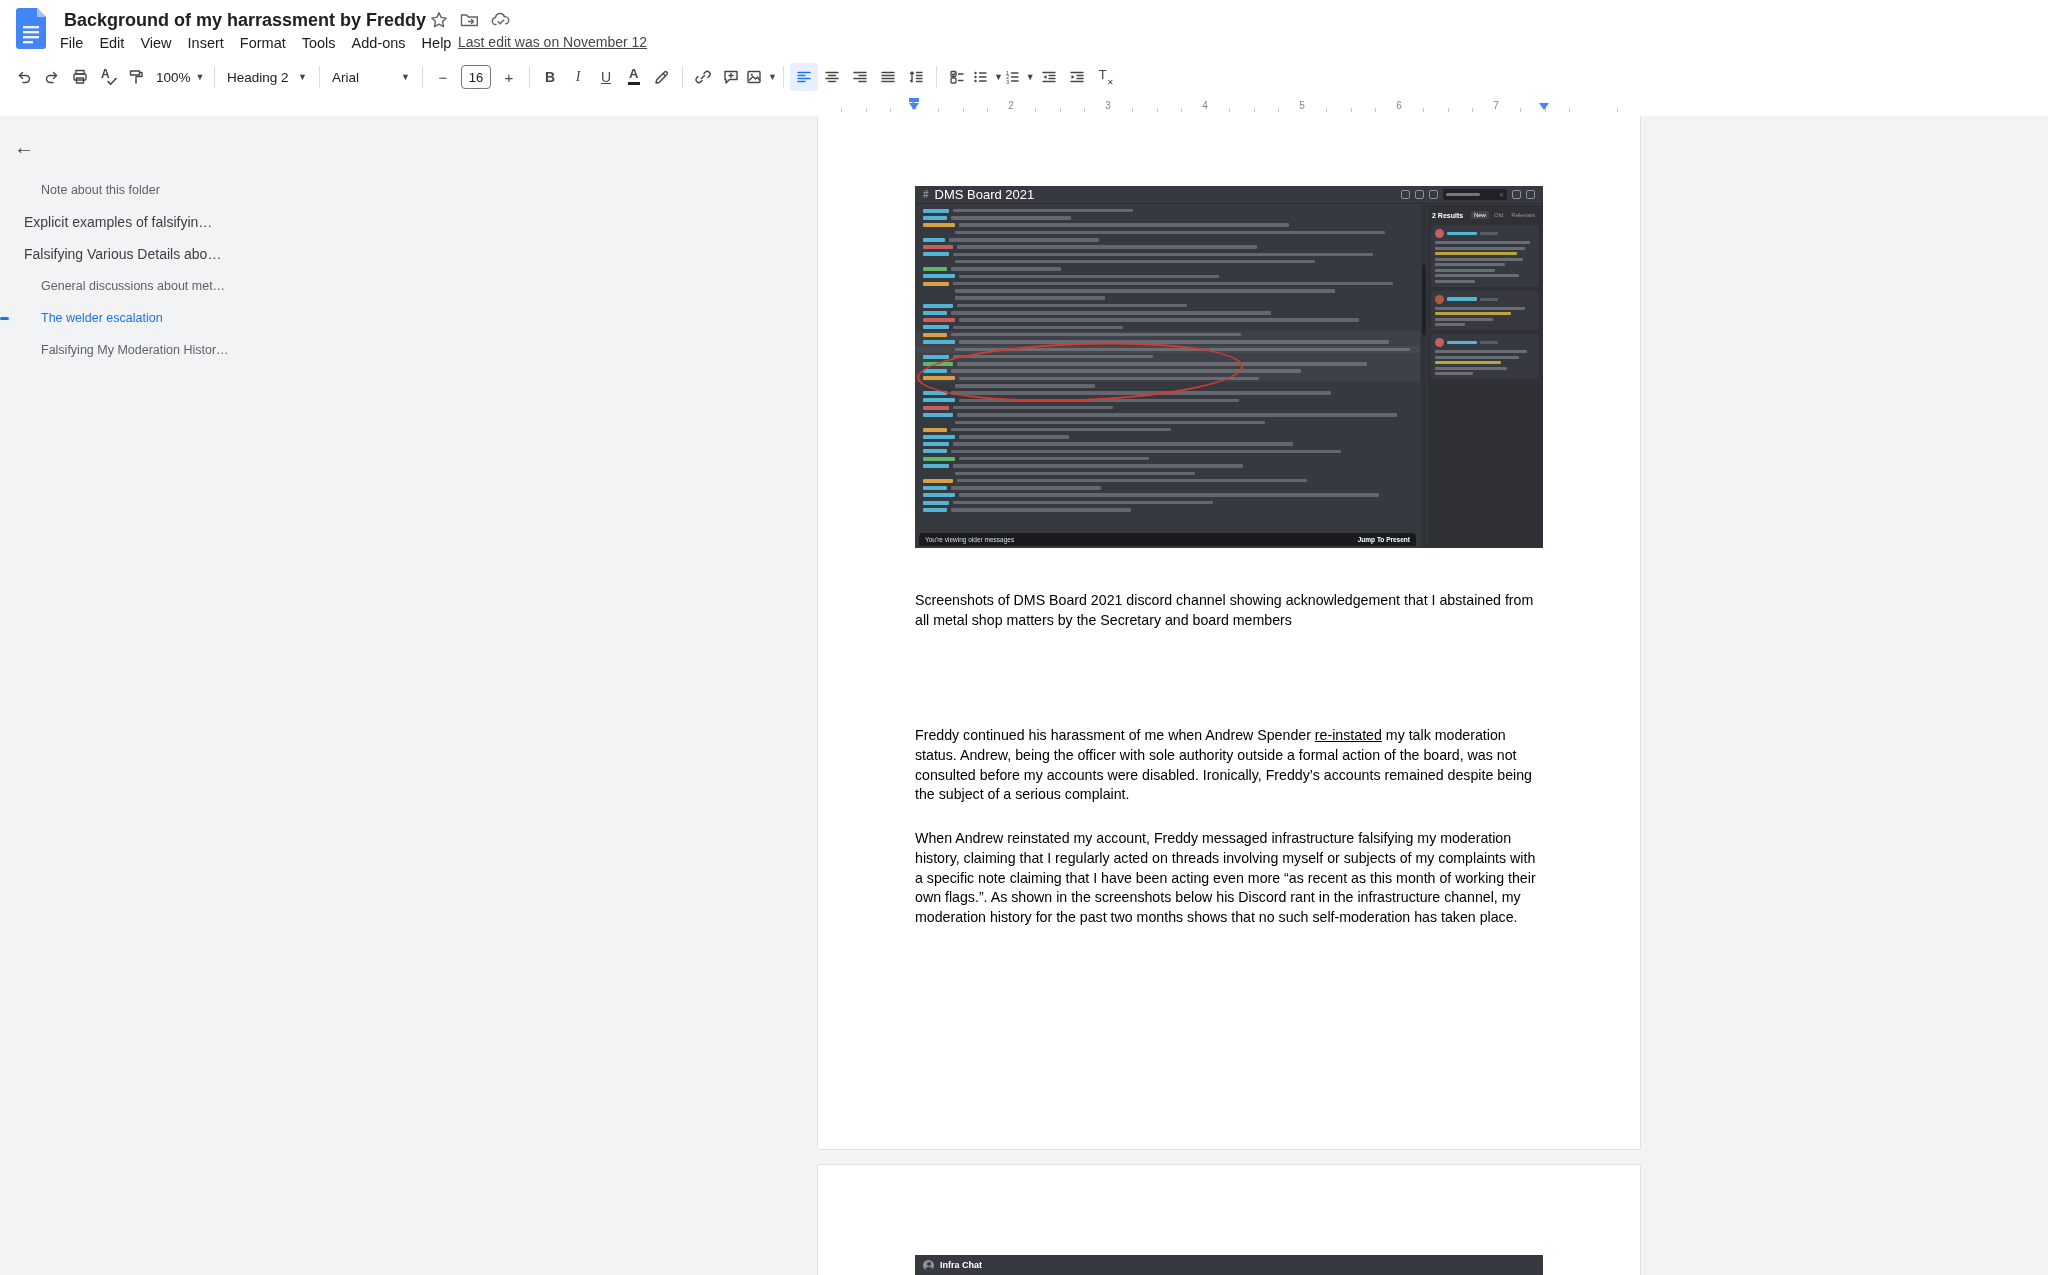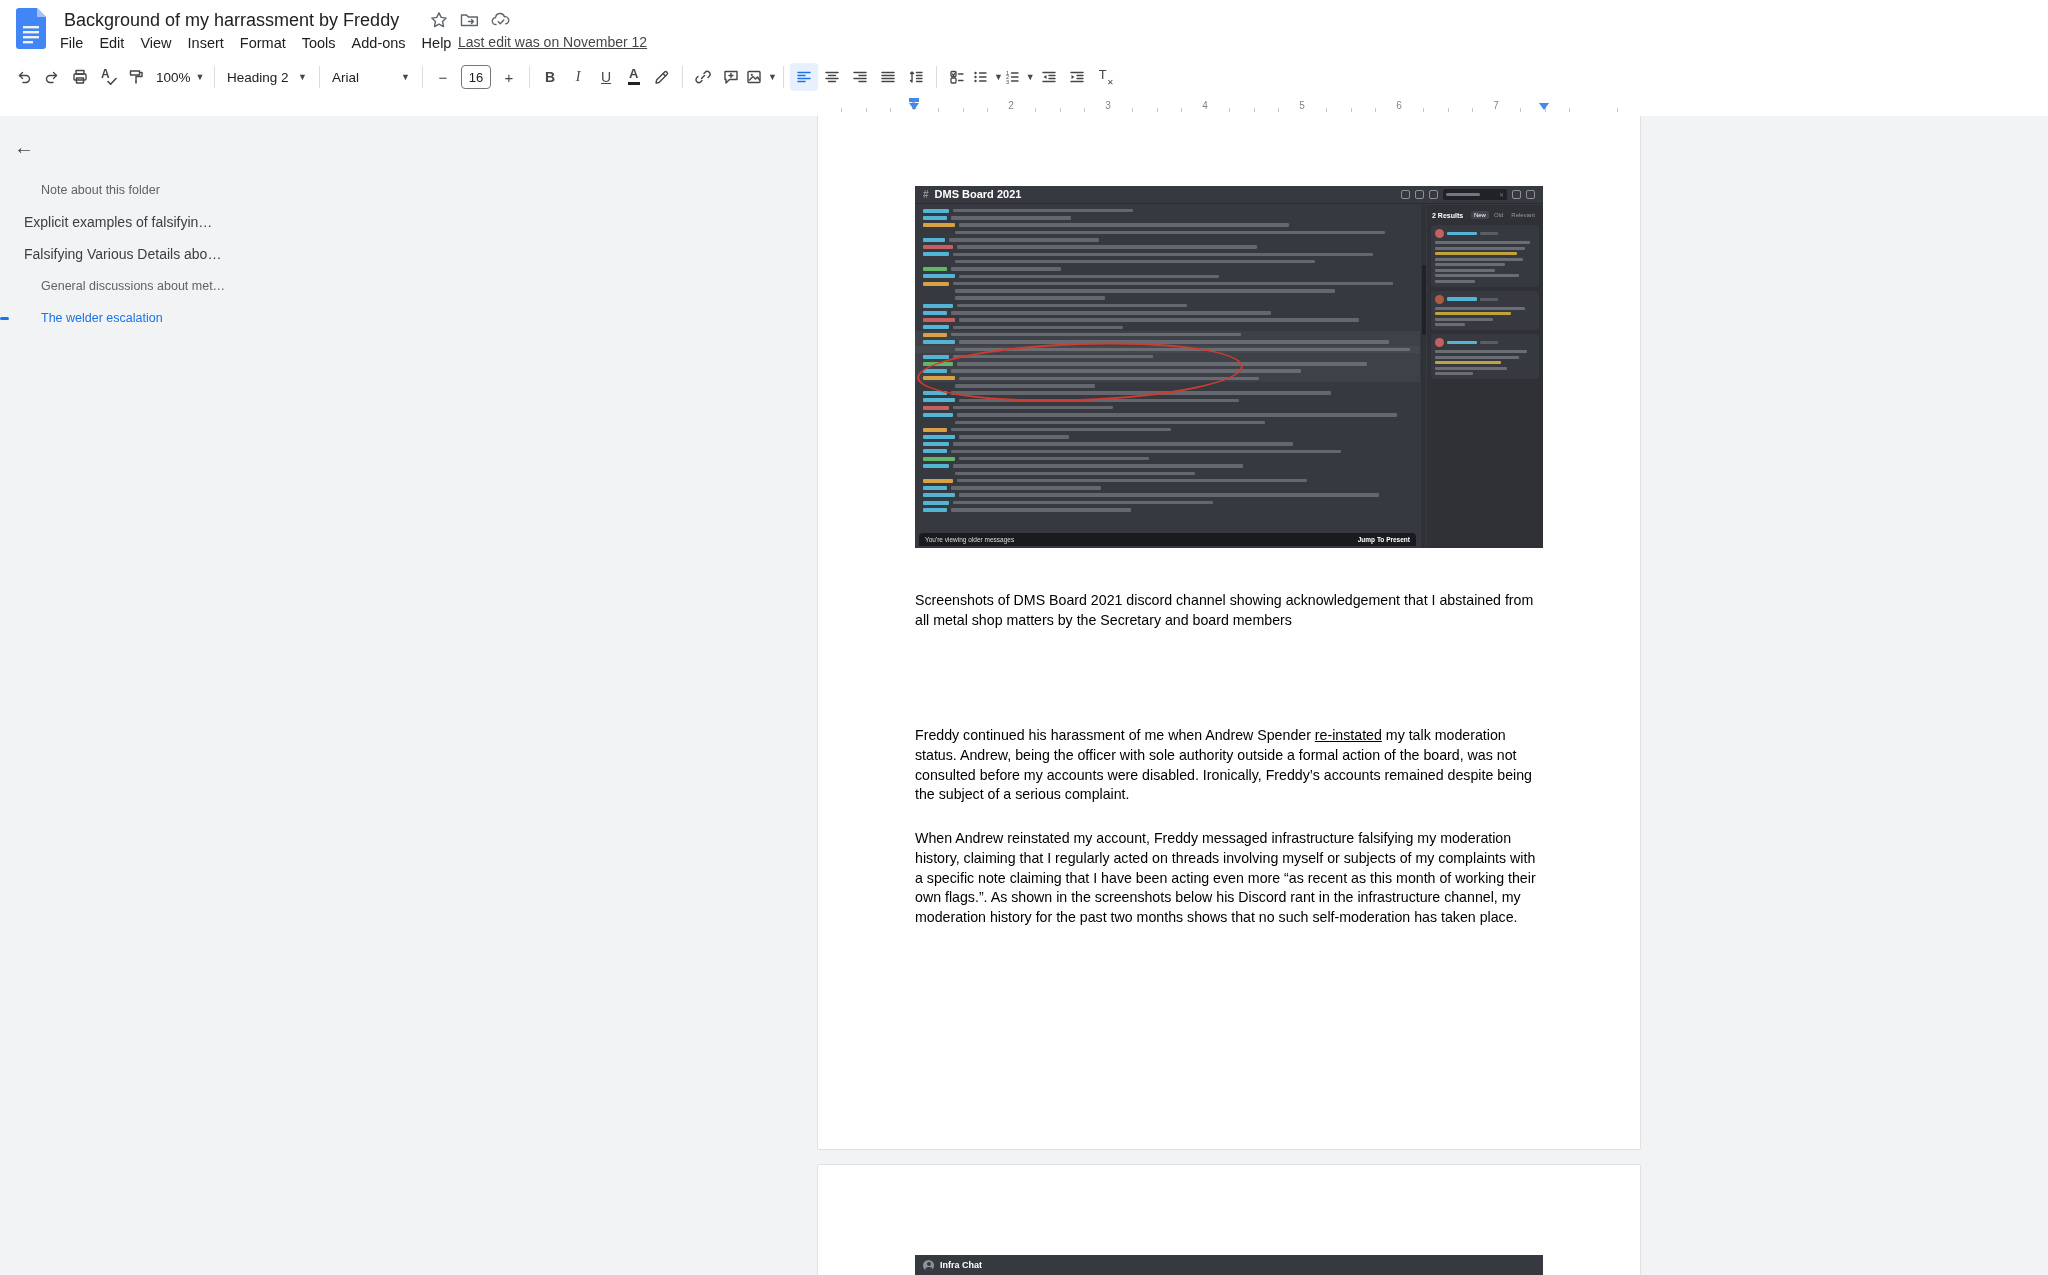--- a/index.html
+++ b/index.html
@@ -2,21 +2,21 @@
 <html><head>
 <meta charset="utf-8">
 <style>
   html,body{margin:0;padding:0;overflow:hidden;background:#fff;}
   body{width:2048px;height:1275px;font-family:"Liberation Sans",sans-serif;}
   #root{position:relative;width:2048px;height:1275px;background:#fff;}
 
   
   .appbar{position:absolute;left:0;top:0;right:0;height:57px;background:#fff;}
   .docs-logo{position:absolute;left:16px;top:8px;}
-  .doc-title{position:absolute;left:64px;top:10px;font-size:18px;color:#202124;white-space:nowrap;}
+  .doc-title{position:absolute;left:64px;top:10px;font-size:18px;color:#202124;white-space:nowrap;font-weight:bold;}
   .title-icons{position:absolute;left:430px;top:11px;display:flex;gap:12px;align-items:center;}
   .title-icons svg{display:block;}
   .menubar{position:absolute;left:52px;top:31px;display:flex;align-items:center;height:24px;}
   .menu-item{font-size:14.5px;color:#202124;padding:2px 8px;border-radius:4px;cursor:pointer;white-space:nowrap;}
   .last-edit{position:absolute;left:458px;top:34px;font-size:14px;color:#444746;text-decoration:underline;white-space:nowrap;cursor:pointer;}
 
   
   .toolbar{position:absolute;left:0;top:57px;right:0;height:40px;background:#fff;display:flex;align-items:center;padding-left:10px;}
   .tbtn{height:28px;min-width:28px;display:flex;align-items:center;justify-content:center;border-radius:4px;color:#444746;cursor:pointer;flex:0 0 auto;}
   .tbtn svg{display:block;}
@@ -68,21 +68,21 @@
   .h2{position:absolute;left:97px;top:601px;width:628px;font-size:21.5px;font-weight:400;color:#000;white-space:nowrap;}
   .para{position:absolute;left:97px;width:628px;font-size:14.2px;line-height:19.8px;color:#000;}
   #para1{top:641px;}
   #para2{top:744px;}
   .u{text-decoration:underline;}
 
   
   .discord{position:absolute;left:97px;top:101px;width:628px;height:362px;background:#36393f;overflow:hidden;cursor:pointer;}
   .d-topbar{position:absolute;top:0;left:0;right:0;height:18px;background:#36393f;border-bottom:1px solid #2a2c31;display:flex;align-items:center;padding:0 8px;gap:6px;box-sizing:border-box;}
   .d-hash{color:#8e9297;font-size:10px;font-weight:700;line-height:1;}
-  .d-chan{color:#fff;font-size:11px;font-weight:700;line-height:1;}
+  .d-chan{color:#fff;font-size:13px;font-weight:400;line-height:1;}
   .d-top-right{margin-left:auto;display:flex;align-items:center;gap:5px;}
   .d-ico{width:7px;height:7px;border:1px solid #8e9297;border-radius:2px;}
   .d-search{width:64px;height:11px;background:#202225;border-radius:2px;display:flex;align-items:center;padding:0 3px;gap:3px;box-sizing:border-box;}
   .d-search-bar{width:34px;height:3.5px;background:#72767d;border-radius:2px;}
   .d-search-x{color:#72767d;font-size:6px;line-height:1;margin-left:auto;}
 
   .d-chat{position:absolute;top:19px;left:0;width:505px;bottom:0;background:#36393f;}
   .d-rows{position:absolute;top:2px;left:0;right:0;}
   .d-row{height:7.3px;display:flex;align-items:center;padding-left:8px;gap:4px;}
   .d-row.cont{padding-left:40px;}
@@ -363,20 +363,23 @@
           </div>
           <div class="o-item lvl0">
             <span>Falsifying Various Details abo…</span>
           </div>
           <div class="o-item">
             <span>General discussions about met…</span>
           </div>
           <div class="o-item active">
             <span class="o-ind"></span>
             <span>The welder escalation</span>
+          </div>
+          <div class="o-item">
+            <span>Falsifying My Moderation Histor…</span>
           </div>
         </div>
     </aside>
 
     <div class="page" id="page1">
 
       <div class="discord">
         <div class="d-topbar">
           <span class="d-hash">#</span>
           <span class="d-chan">DMS Board 2021</span>

